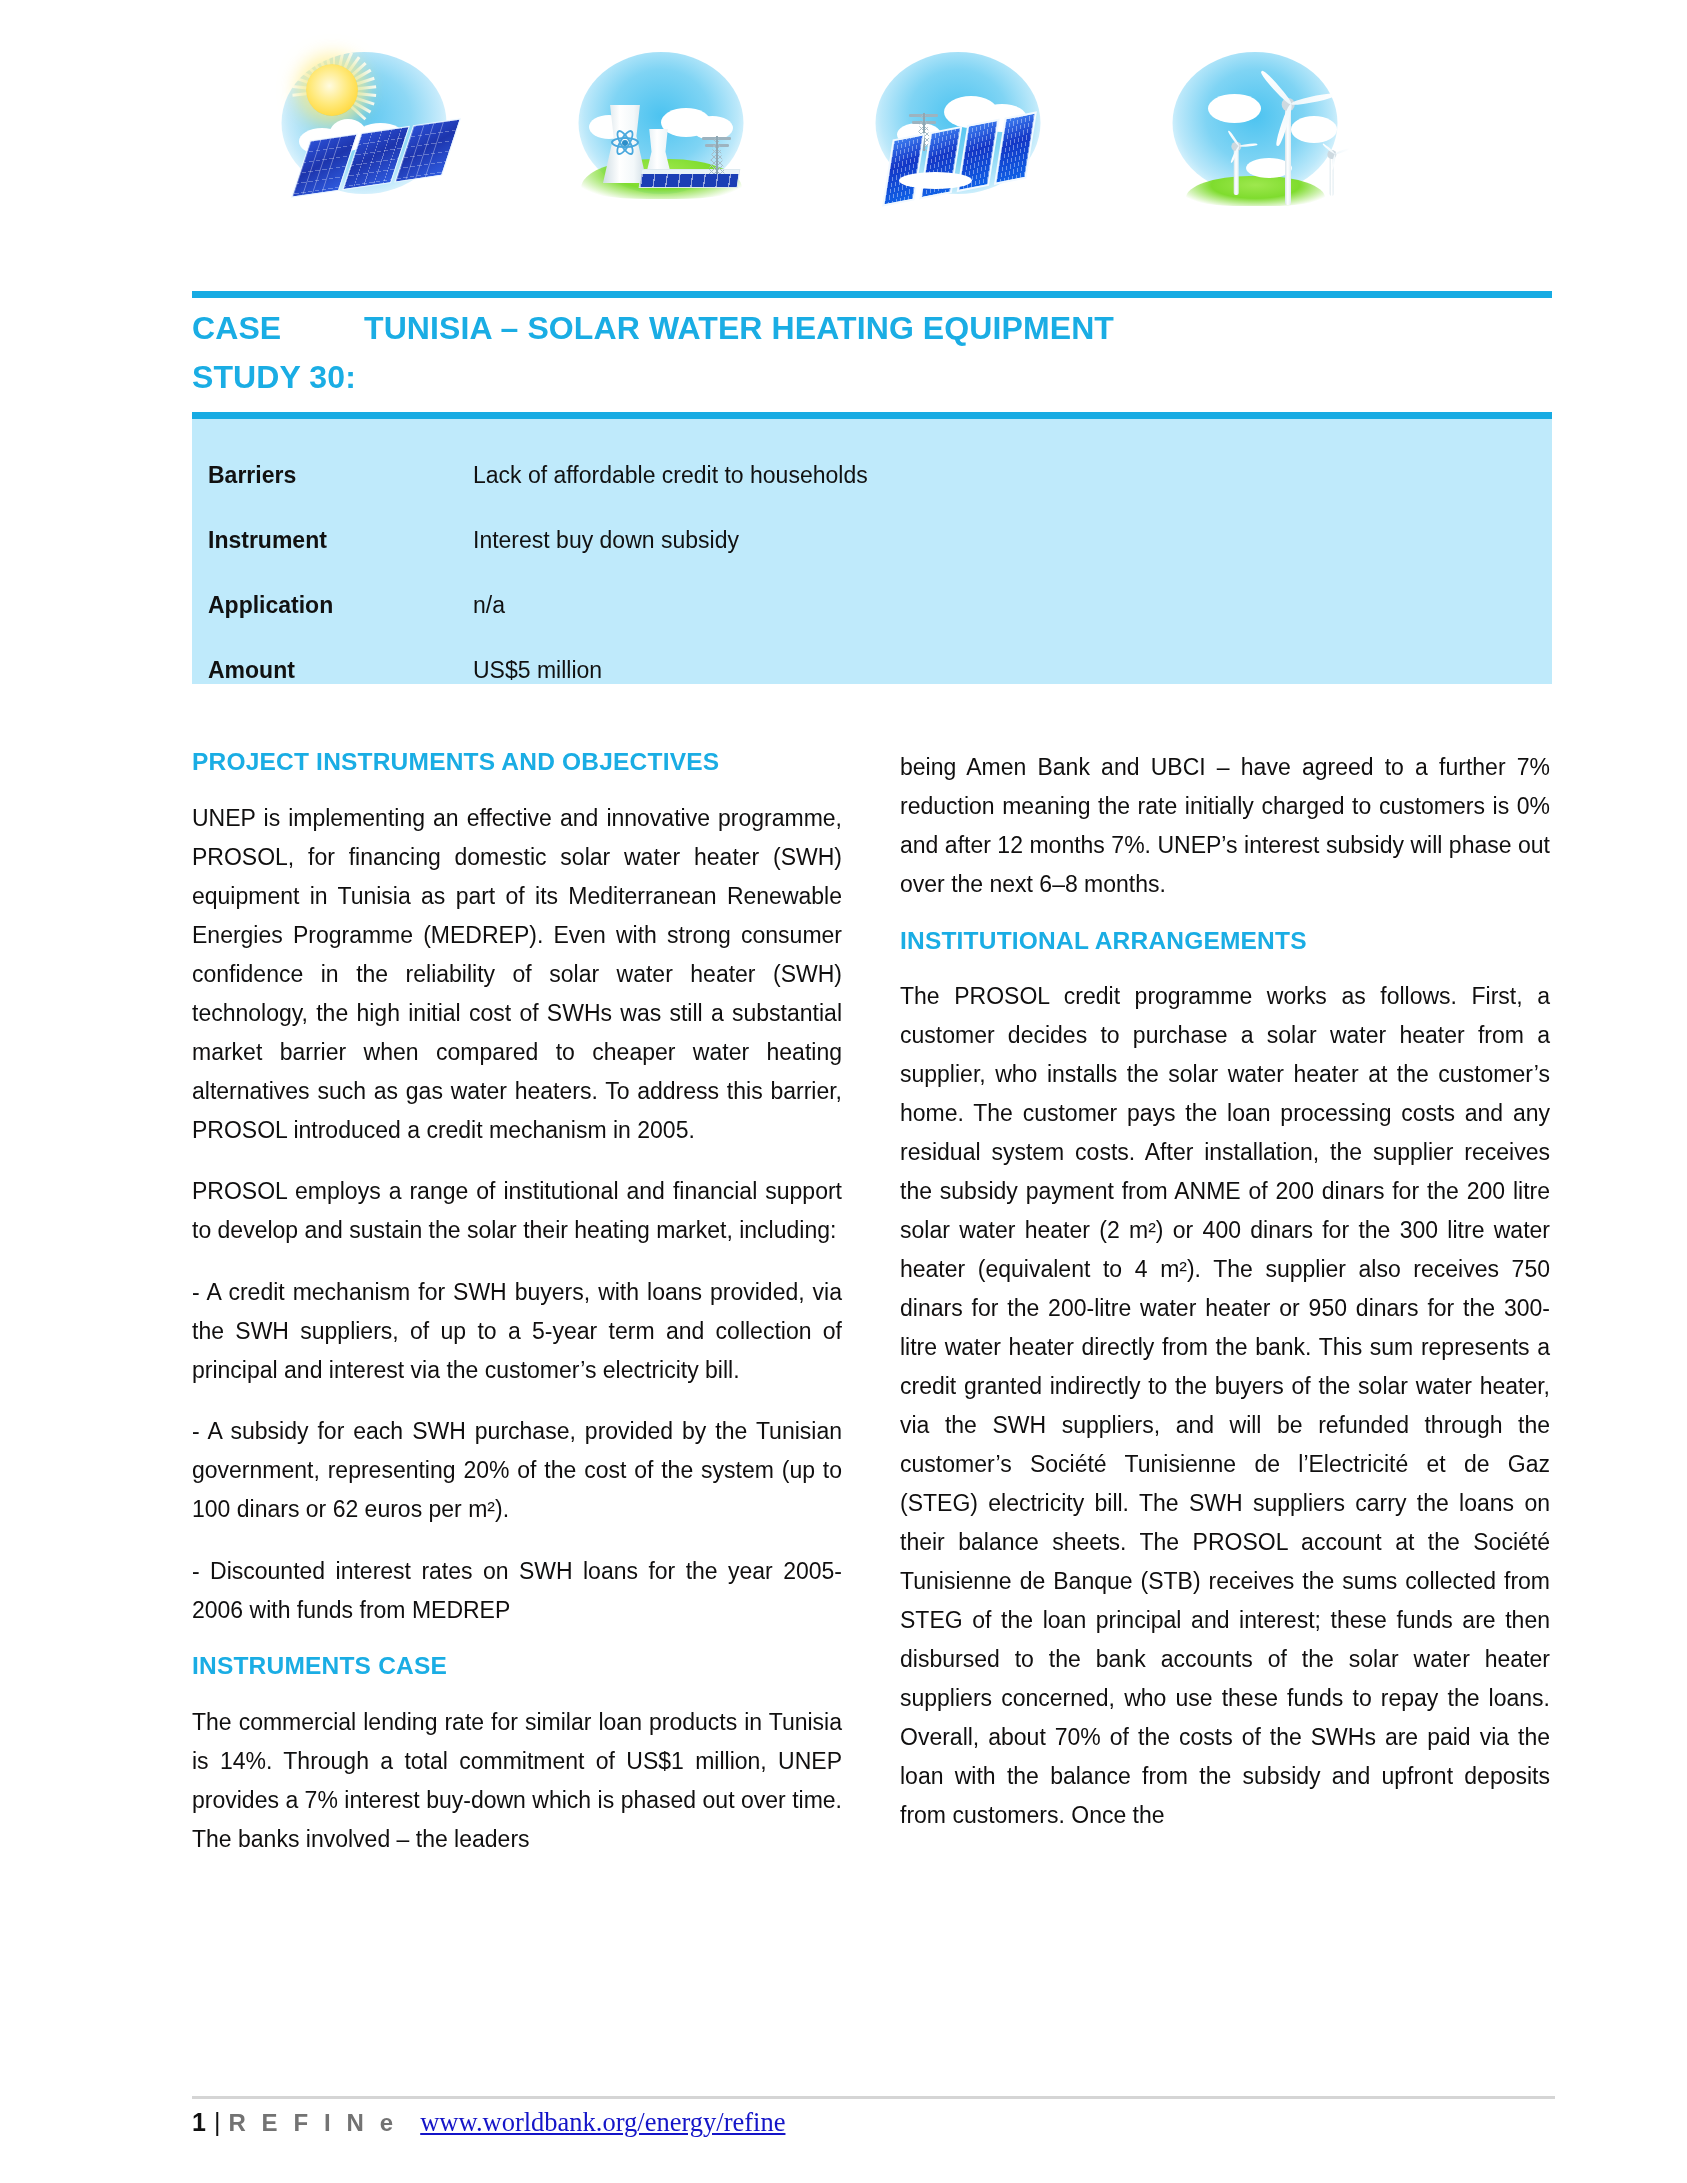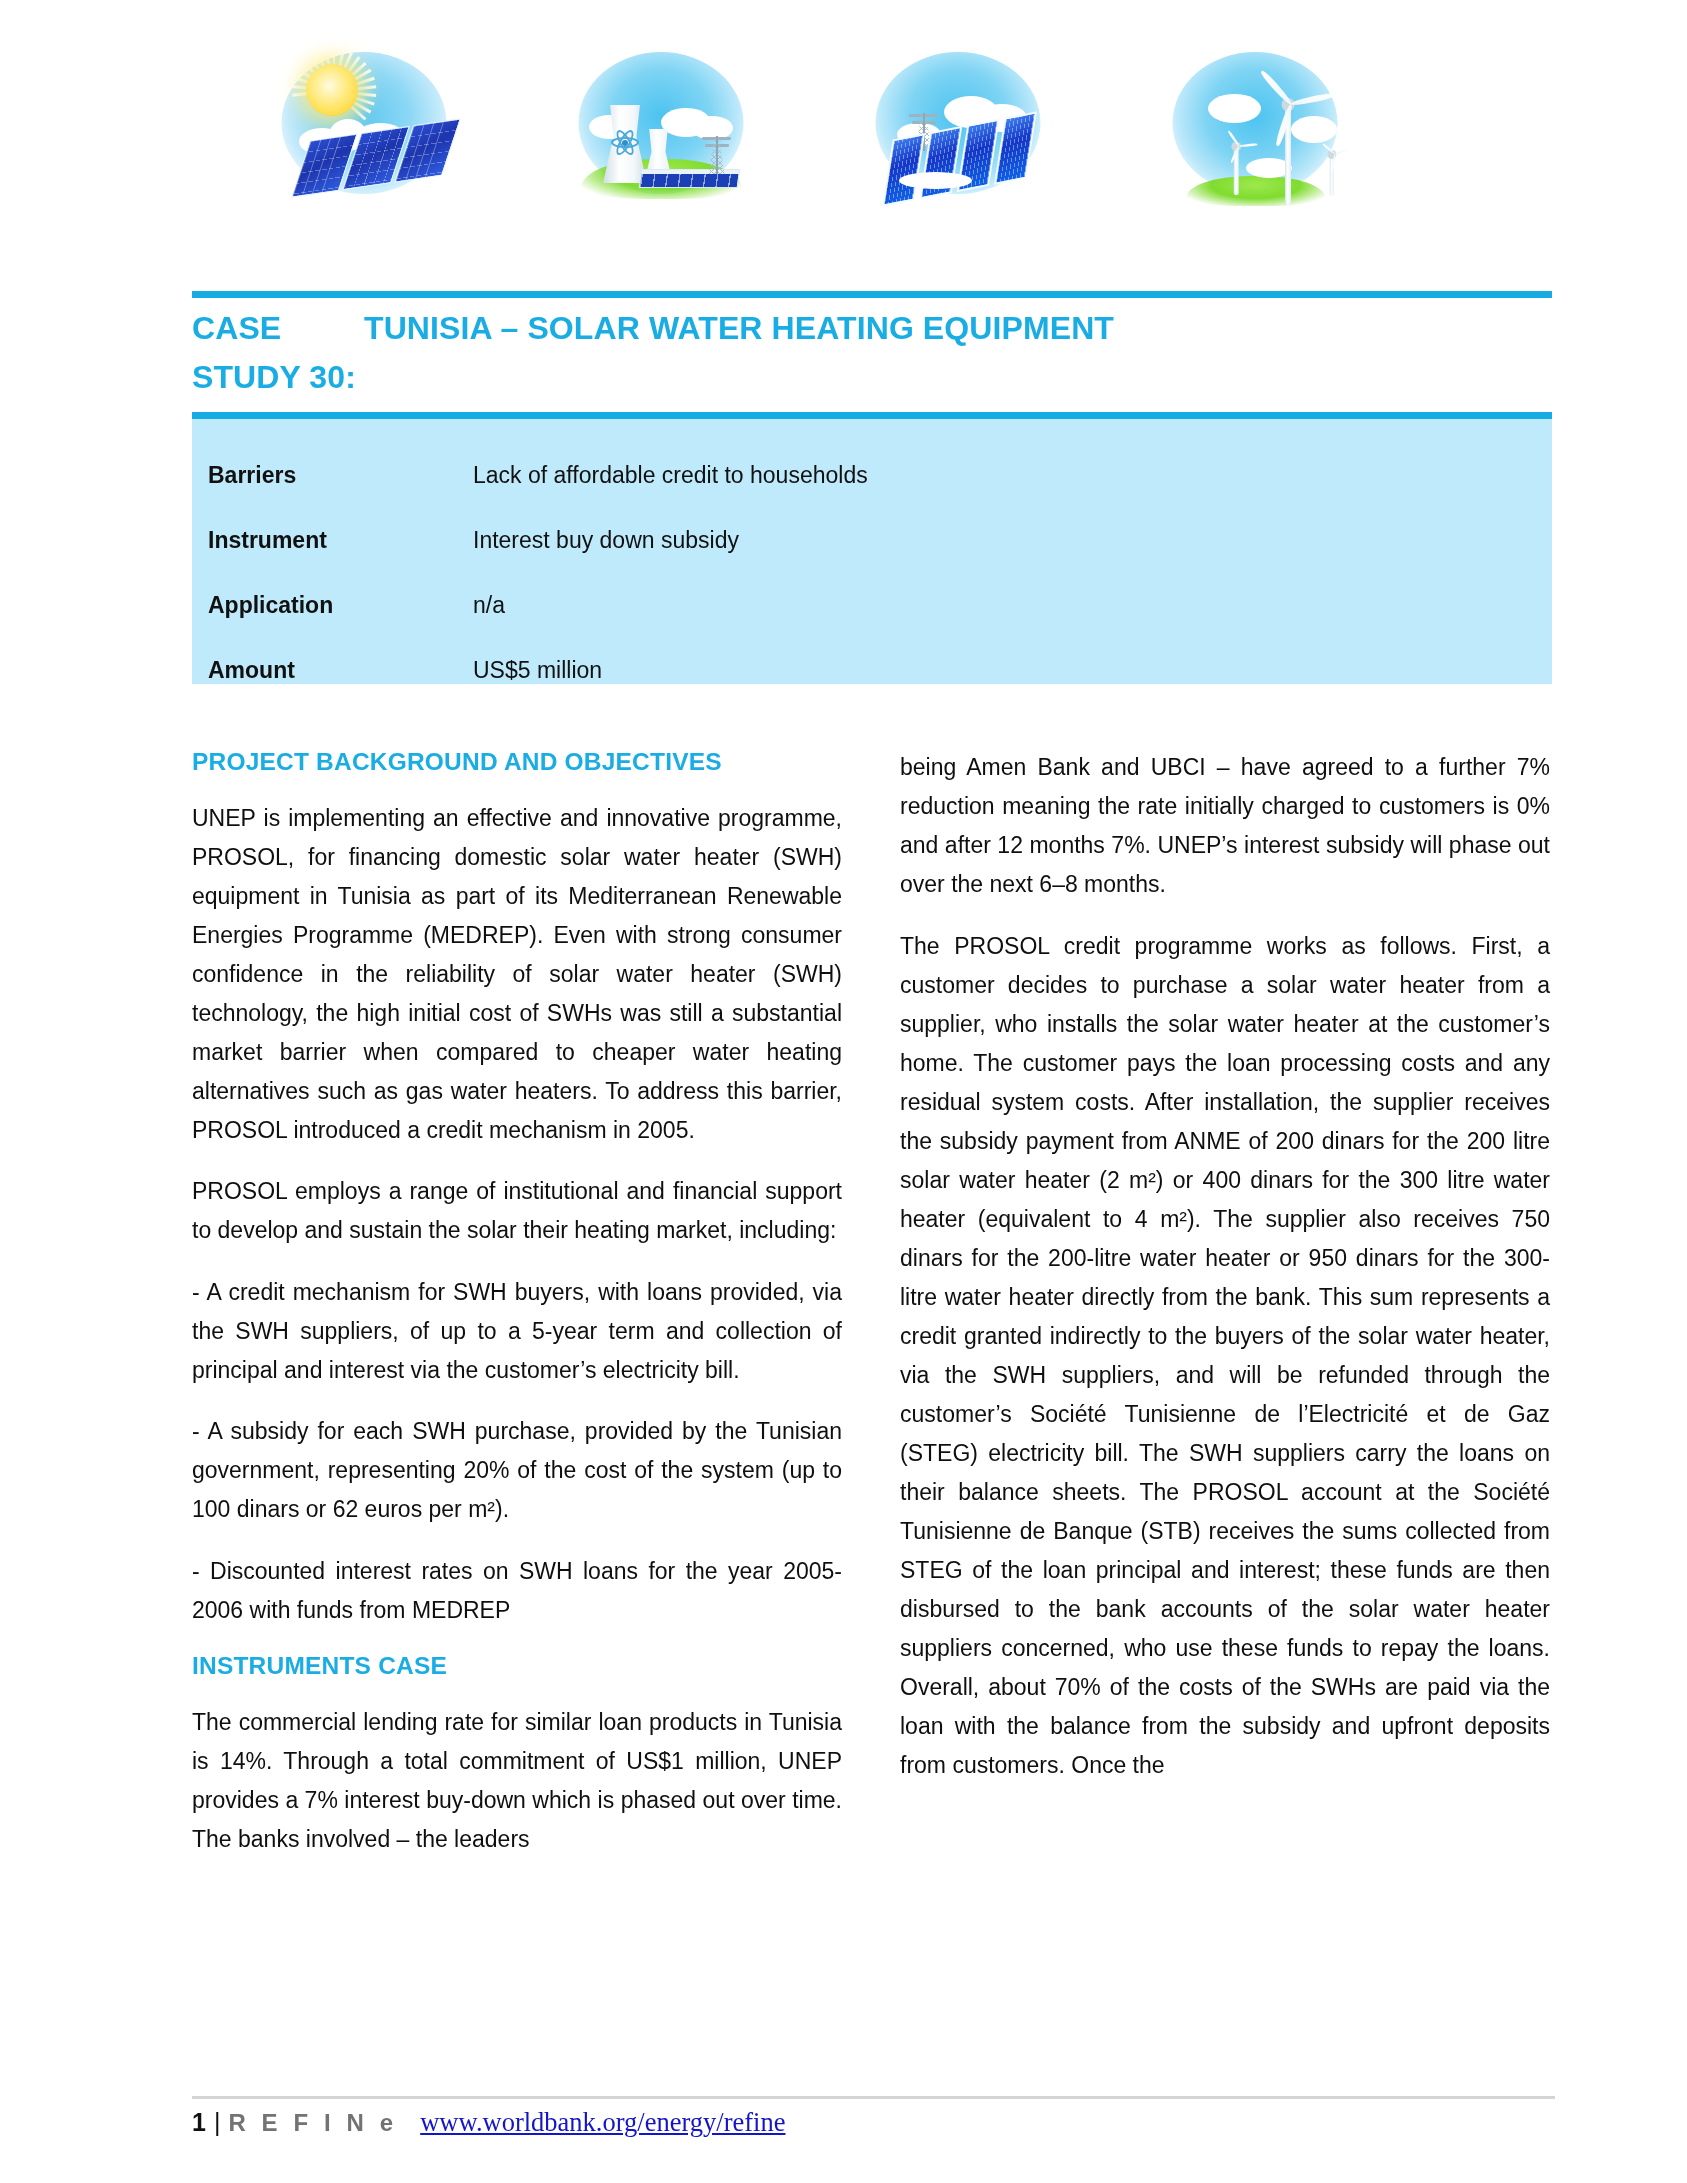--- a/index.html
+++ b/index.html
@@ -396,32 +396,33 @@
   </div>
   <div class="info-row">
     <div class="info-key">Amount</div>
     <div class="info-val">US$5 million</div>
   </div>
 </div>
 
 <div class="cols">
 
   <div class="col">
-    <h2 class="section">PROJECT BACKGROUND AND OBJECTIVES</h2>
+    <h2 class="section">PROJECT INSTRUMENTS AND OBJECTIVES</h2>
     <p class="body">UNEP is implementing an effective and innovative programme, PROSOL, for financing domestic solar water heater (SWH) equipment in Tunisia as part of its Mediterranean Renewable Energies Programme (MEDREP). Even with strong consumer confidence in the reliability of solar water heater (SWH) technology, the high initial cost of SWHs was still a substantial market barrier when compared to cheaper water heating alternatives such as gas water heaters. To address this barrier, PROSOL introduced a credit mechanism in 2005.</p>
     <p class="body">PROSOL employs a range of institutional and financial support to develop and sustain the solar their heating market, including:</p>
     <p class="body">- A credit mechanism for SWH buyers, with loans provided, via the SWH suppliers, of up to a 5-year term and collection of principal and interest via the customer’s electricity bill.</p>
     <p class="body">- A subsidy for each SWH purchase, provided by the Tunisian government, representing 20% of the cost of the system (up to 100 dinars or 62 euros per m²).</p>
     <p class="body">- Discounted interest rates on SWH loans for the year 2005-2006 with funds from MEDREP</p>
     <h2 class="section spaced">INSTRUMENTS CASE</h2>
     <p class="body">The commercial lending rate for similar loan products in Tunisia is 14%. Through a total commitment of US$1 million, UNEP provides a 7% interest buy-down which is phased out over time. The banks involved – the leaders</p>
   </div>
 
   <div class="col">
     <p class="body">being Amen Bank and UBCI – have agreed to a further 7% reduction meaning the rate initially charged to customers is 0% and after 12 months 7%. UNEP’s interest subsidy will phase out over the next 6–8 months.</p>
+    <h2 class="section spaced">INSTITUTIONAL ARRANGEMENTS</h2>
     <p class="body">The PROSOL credit programme works as follows. First, a customer decides to purchase a solar water heater from a supplier, who installs the solar water heater at the customer’s home. The customer pays the loan processing costs and any residual system costs. After installation, the supplier receives the subsidy payment from ANME of 200 dinars for the 200 litre solar water heater (2 m²) or 400 dinars for the 300 litre water heater (equivalent to 4 m²). The supplier also receives 750 dinars for the 200-litre water heater or 950 dinars for the 300-litre water heater directly from the bank. This sum represents a credit granted indirectly to the buyers of the solar water heater, via the SWH suppliers, and will be refunded through the customer’s Société Tunisienne de l’Electricité et de Gaz (STEG) electricity bill. The SWH suppliers carry the loans on their balance sheets. The PROSOL account at the Société Tunisienne de Banque (STB) receives the sums collected from STEG of the loan principal and interest; these funds are then disbursed to the bank accounts of the solar water heater suppliers concerned, who use these funds to repay the loans. Overall, about 70% of the costs of the SWHs are paid via the loan with the balance from the subsidy and upfront deposits from customers. Once the</p>
   </div>
 
 </div>
 
 <div class="footer-rule"></div>
 <div class="footer">
   <span class="pg-num">1</span>
   <span class="pg-bar">|</span>
   <span class="refine">R E F I N e</span>

